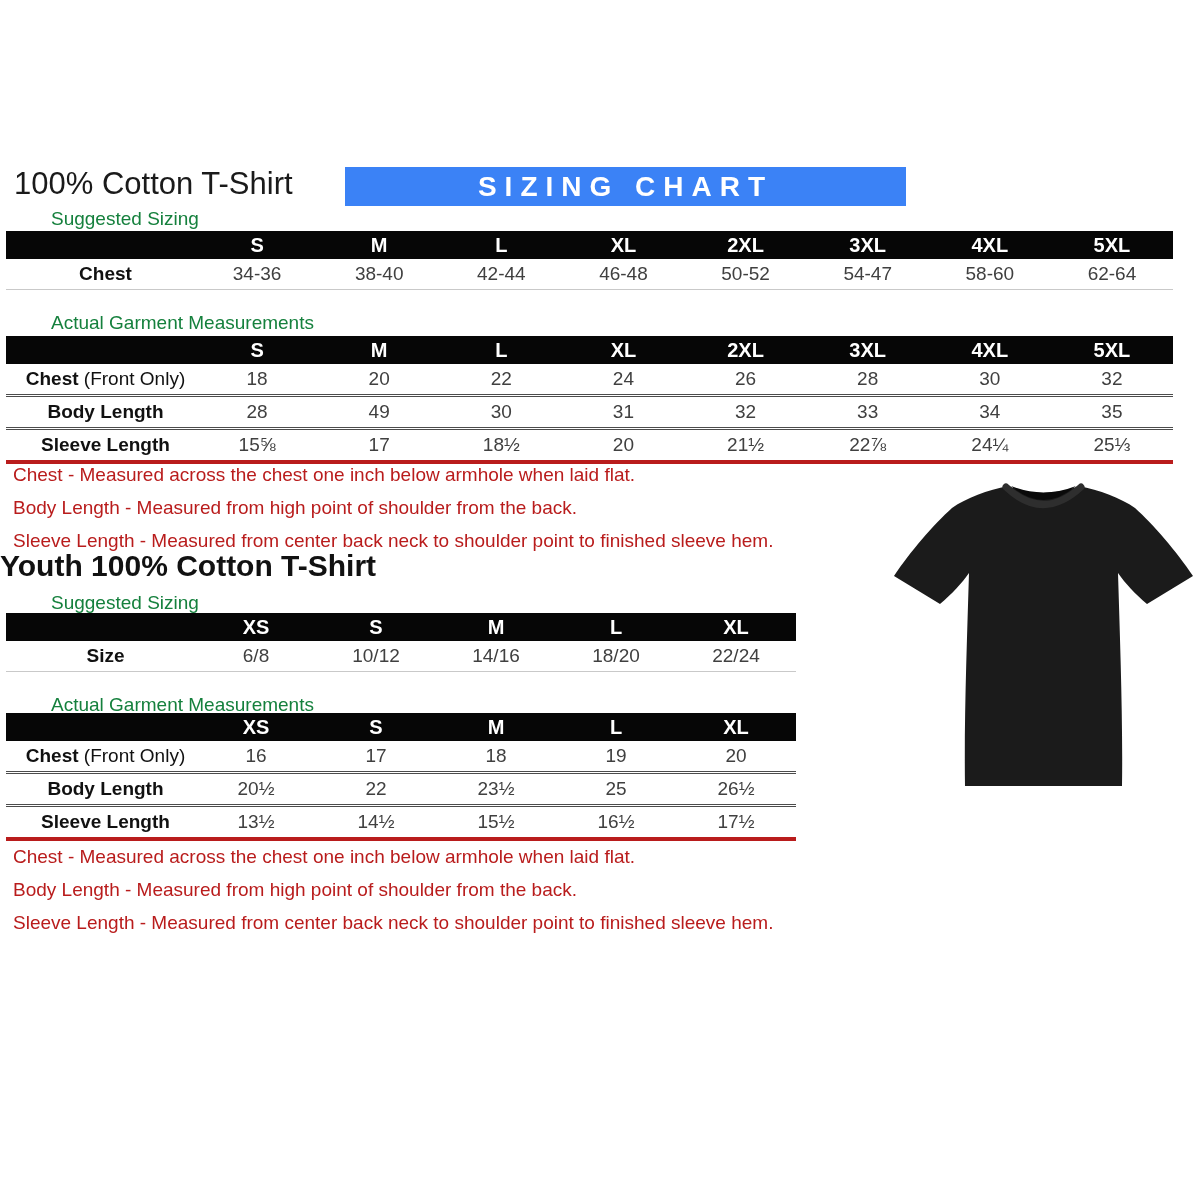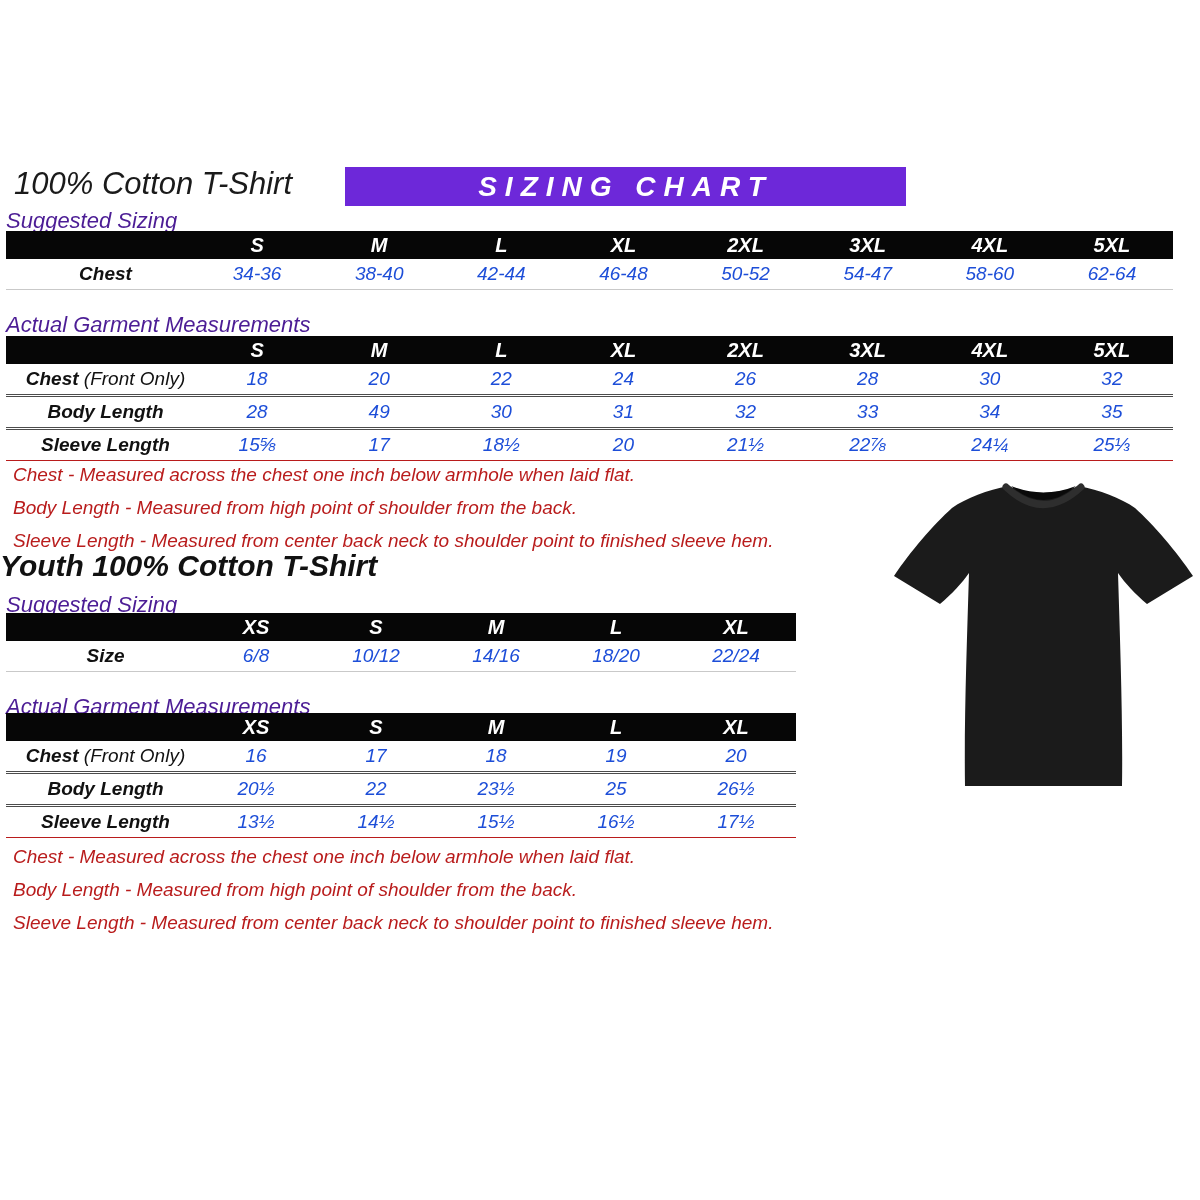--- a/index.html
+++ b/index.html
@@ -1,35 +1,35 @@
 <!DOCTYPE html>
 <html><head>
 <meta charset="utf-8">
 <style>
   html,body{margin:0;padding:0;background:#ffffff;}
   body{width:1200px;height:1200px;font-family:"Liberation Sans","DejaVu Sans",sans-serif;color:#151515;}
   #canvas{position:relative;width:1200px;height:1200px;background:#ffffff;overflow:hidden;}
-  .abs{position:absolute;font-style:italic;}
+  .abs{position:absolute;}
 
   .page-title{font-size:31px;font-weight:normal;color:#1a1a1a;white-space:nowrap;}
   .youth-title{font-size:30px;font-weight:bold;color:#111;white-space:nowrap;}
-  .banner{background:#6d28d9;color:#ffffff;font-weight:bold;font-size:28px;
+  .banner{background:#3b82f6;color:#ffffff;font-weight:bold;font-size:28px;
           letter-spacing:8px;text-align:center;height:39px;line-height:40px;}
-  .section-label{font-size:22px;color:#4c1d95;}
+  .section-label{font-size:19px;color:#15803d;margin-left:45px;}
 
   table{border-collapse:collapse;table-layout:fixed;}
   th,td{padding:0;overflow:hidden;}
   thead th{background:#060606;color:#ffffff;font-size:20px;font-weight:bold;height:28px;text-align:center;}
-  tbody td{font-size:19px;text-align:center;height:30px;color:#1d4ed8;font-weight:normal;}
+  tbody td{font-size:19px;text-align:center;height:30px;color:#404040;font-weight:normal;}
   tbody th{font-size:19px;text-align:center;padding-left:9px;color:#111;font-weight:bold;white-space:nowrap;}
   .label-rest{font-weight:normal;}
 
   table.suggested tbody tr{border-bottom:1px solid #c9c9c9;}
   table.actual tbody tr{border-bottom:3px double #4c4c4c;}
-  table.actual tbody tr:last-child{border-bottom:1px solid #b91c1c;}
+  table.actual tbody tr:last-child{border-bottom:4px solid #b91c1c;}
 
   .notes .note{font-size:19px;line-height:33px;color:#b91c1c;white-space:nowrap;}
 </style>
 </head>
 <body>
 
 <div id="canvas">
 
   <div class="abs page-title" style="left:14px;top:166px;">100% Cotton T-Shirt</div>
   <div class="abs banner" style="left:345px;top:167px;width:561px;">SIZING CHART</div>

